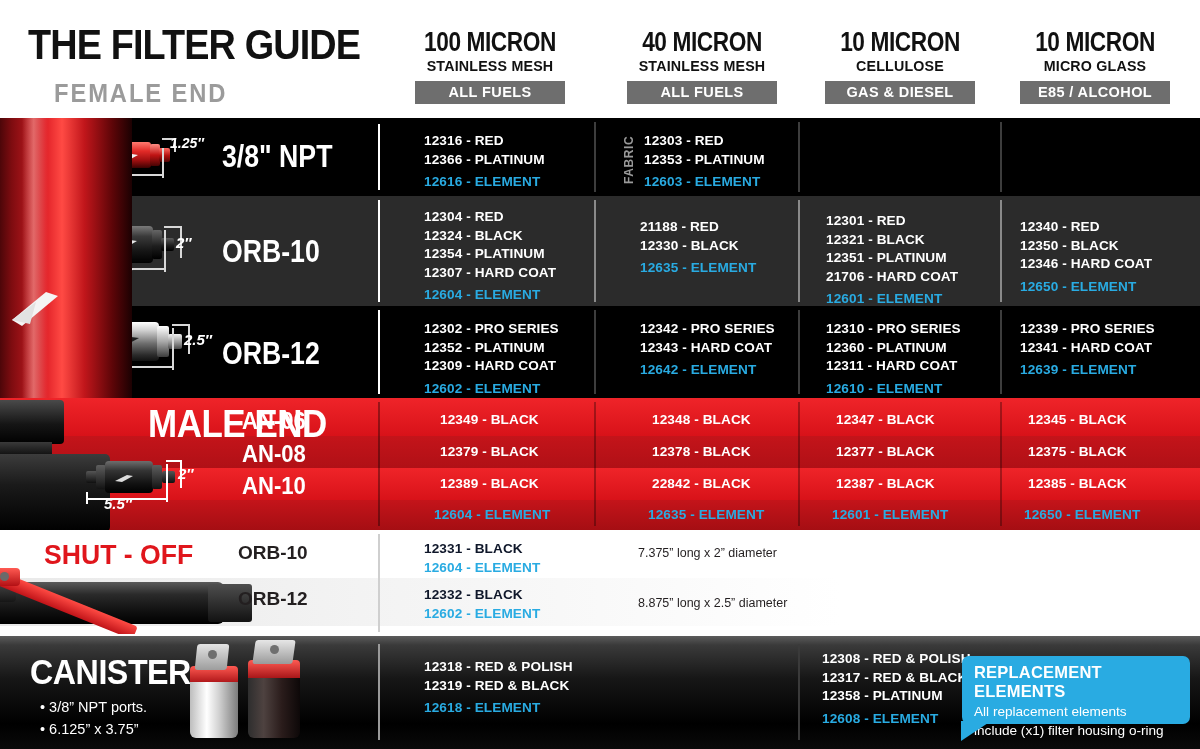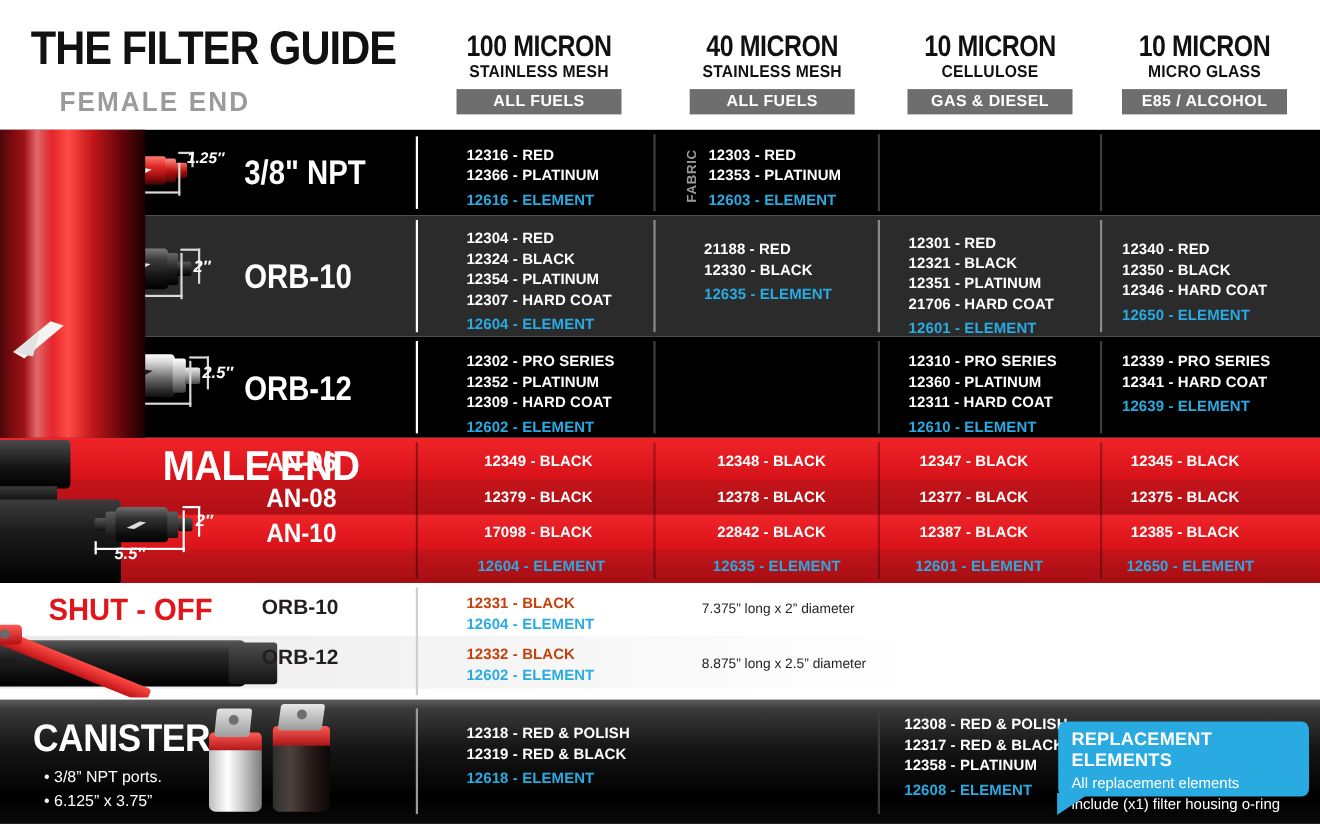--- a/index.html
+++ b/index.html
@@ -53,21 +53,21 @@
   .vline.grey  { background:#8a8a8a; }
   .vline.reddark { background:#8e1216; }
 
   
   .cell { position:absolute; }
   .cell .line {
     font-size:13.6px; font-weight:bold; line-height:18.5px;
     letter-spacing:0.1px; white-space:nowrap;
   }
   .cell .line.wh { color:#ffffff; }
-  .cell .line.bk { color:#c2410c; }
+  .cell .line.bk { color:#0f172a; }
   .cell .line.el { color:#29abe2; }
   .cell .line.gap { margin-top:4px; }
 
   
   .sec-label { position:absolute; font-weight:bold; }
 
   
   .fitlabel {
     position:absolute; color:#ffffff; font-weight:bold;
     font-size:31px; line-height:32px; letter-spacing:0px;
@@ -296,20 +296,25 @@
       <div class="dimtxt" style="left:184px; top:25px; font-size:15px; color:#fff;">2.5″</div>
 
       <div class="fitlabel" style="left:222px; top:32px;">ORB-12</div>
 
       <div class="cell" style="left:424px; top:14px;">
         <div class="line wh">12302 - PRO SERIES</div>
         <div class="line wh">12352 - PLATINUM</div>
         <div class="line wh">12309 - HARD COAT</div>
         <div class="line el gap">12602 - ELEMENT</div>
       </div>
+      <div class="cell" style="left:640px; top:14px;">
+        <div class="line wh">12342 - PRO SERIES</div>
+        <div class="line wh">12343 - HARD COAT</div>
+        <div class="line el gap">12642 - ELEMENT</div>
+      </div>
       <div class="cell" style="left:826px; top:14px;">
         <div class="line wh">12310 - PRO SERIES</div>
         <div class="line wh">12360 - PLATINUM</div>
         <div class="line wh">12311 - HARD COAT</div>
         <div class="line el gap">12610 - ELEMENT</div>
       </div>
       <div class="cell" style="left:1020px; top:14px;">
         <div class="line wh">12339 - PRO SERIES</div>
         <div class="line wh">12341 - HARD COAT</div>
         <div class="line el gap">12639 - ELEMENT</div>
@@ -379,21 +384,21 @@
           <div class="line wh">12378 - BLACK</div>
         </div>
       <div class="cell" style="left:836px; top:45px;">
           <div class="line wh">12377 - BLACK</div>
         </div>
       <div class="cell" style="left:1028px; top:45px;">
           <div class="line wh">12375 - BLACK</div>
         </div>
 
       <div class="cell" style="left:440px; top:77px;">
-          <div class="line wh">17098 - BLACK</div>
+          <div class="line wh">12389 - BLACK</div>
         </div>
       <div class="cell" style="left:652px; top:77px;">
           <div class="line wh">22842 - BLACK</div>
         </div>
       <div class="cell" style="left:836px; top:77px;">
           <div class="line wh">12387 - BLACK</div>
         </div>
       <div class="cell" style="left:1028px; top:77px;">
           <div class="line wh">12385 - BLACK</div>
         </div>

